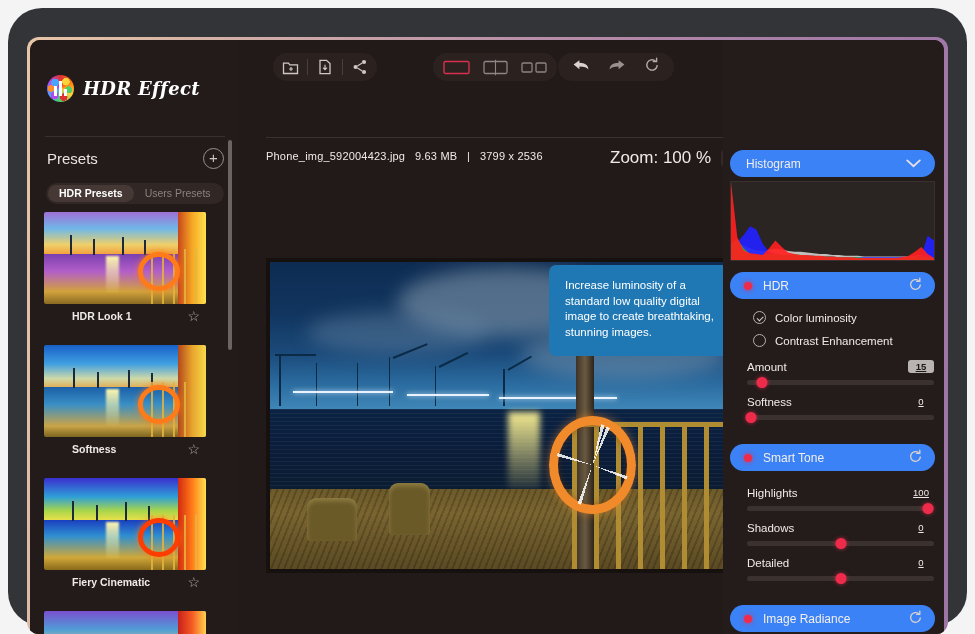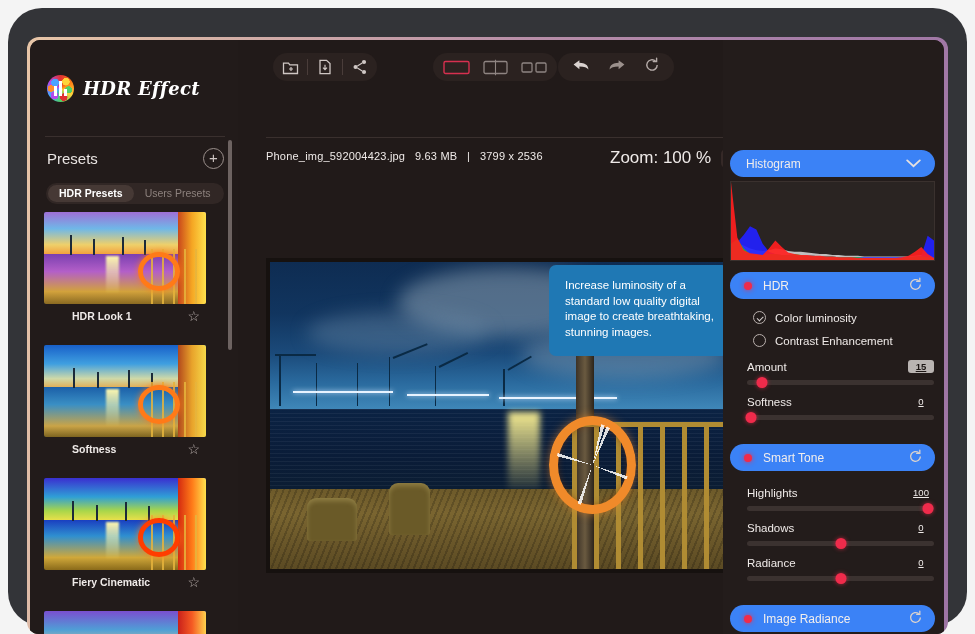--- a/index.html
+++ b/index.html
@@ -538,21 +538,21 @@
             <span class="nm">Shadows</span>
             <span class="val">0</span>
           </div>
           <div class="track">
             <span class="knob" style="left:50%"></span>
           </div>
         </div>
 
         <div class="slider" style="top:516px">
           <div class="row">
-            <span class="nm">Radiance</span>
+            <span class="nm">Detailed</span>
             <span class="val">0</span>
           </div>
           <div class="track">
             <span class="knob" style="left:50%"></span>
           </div>
         </div>
 
         <div class="rpill sechead" style="top:565px">
           <span class="dot"></span>
           <span class="lb">Image Radiance</span>

